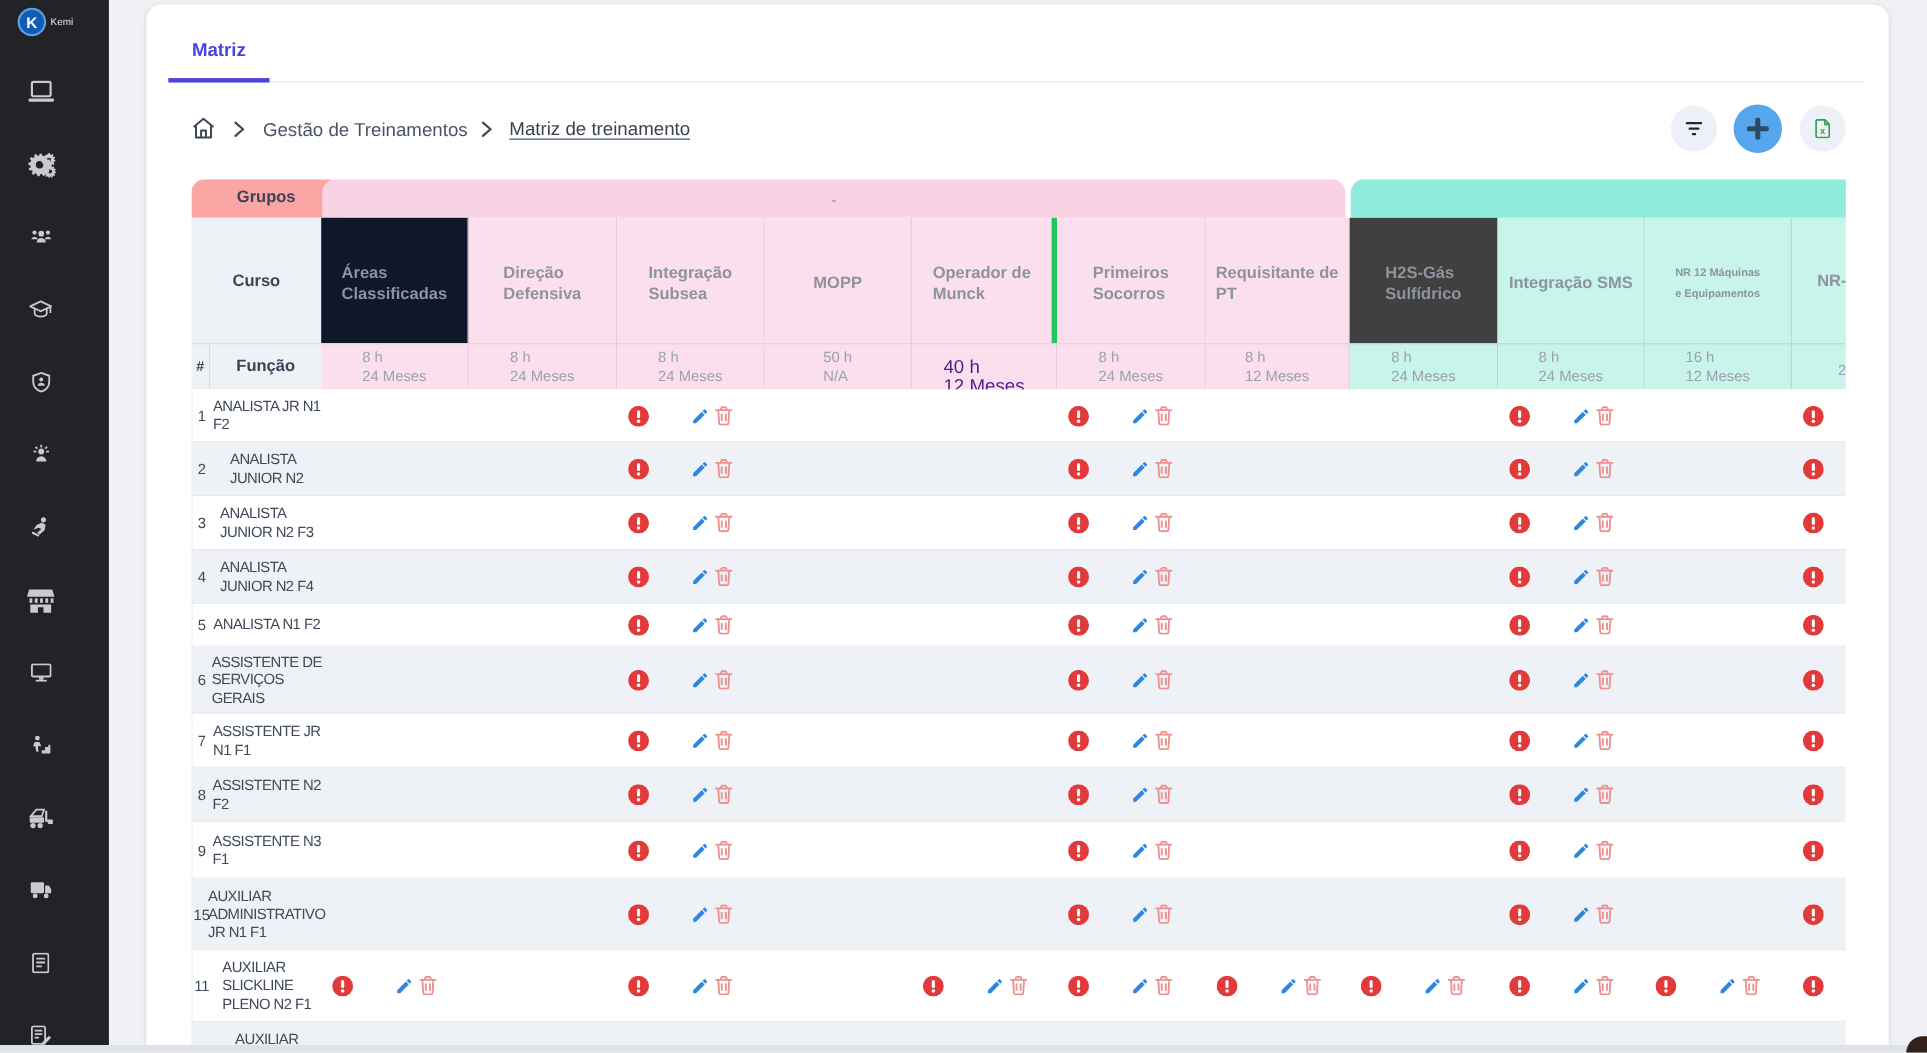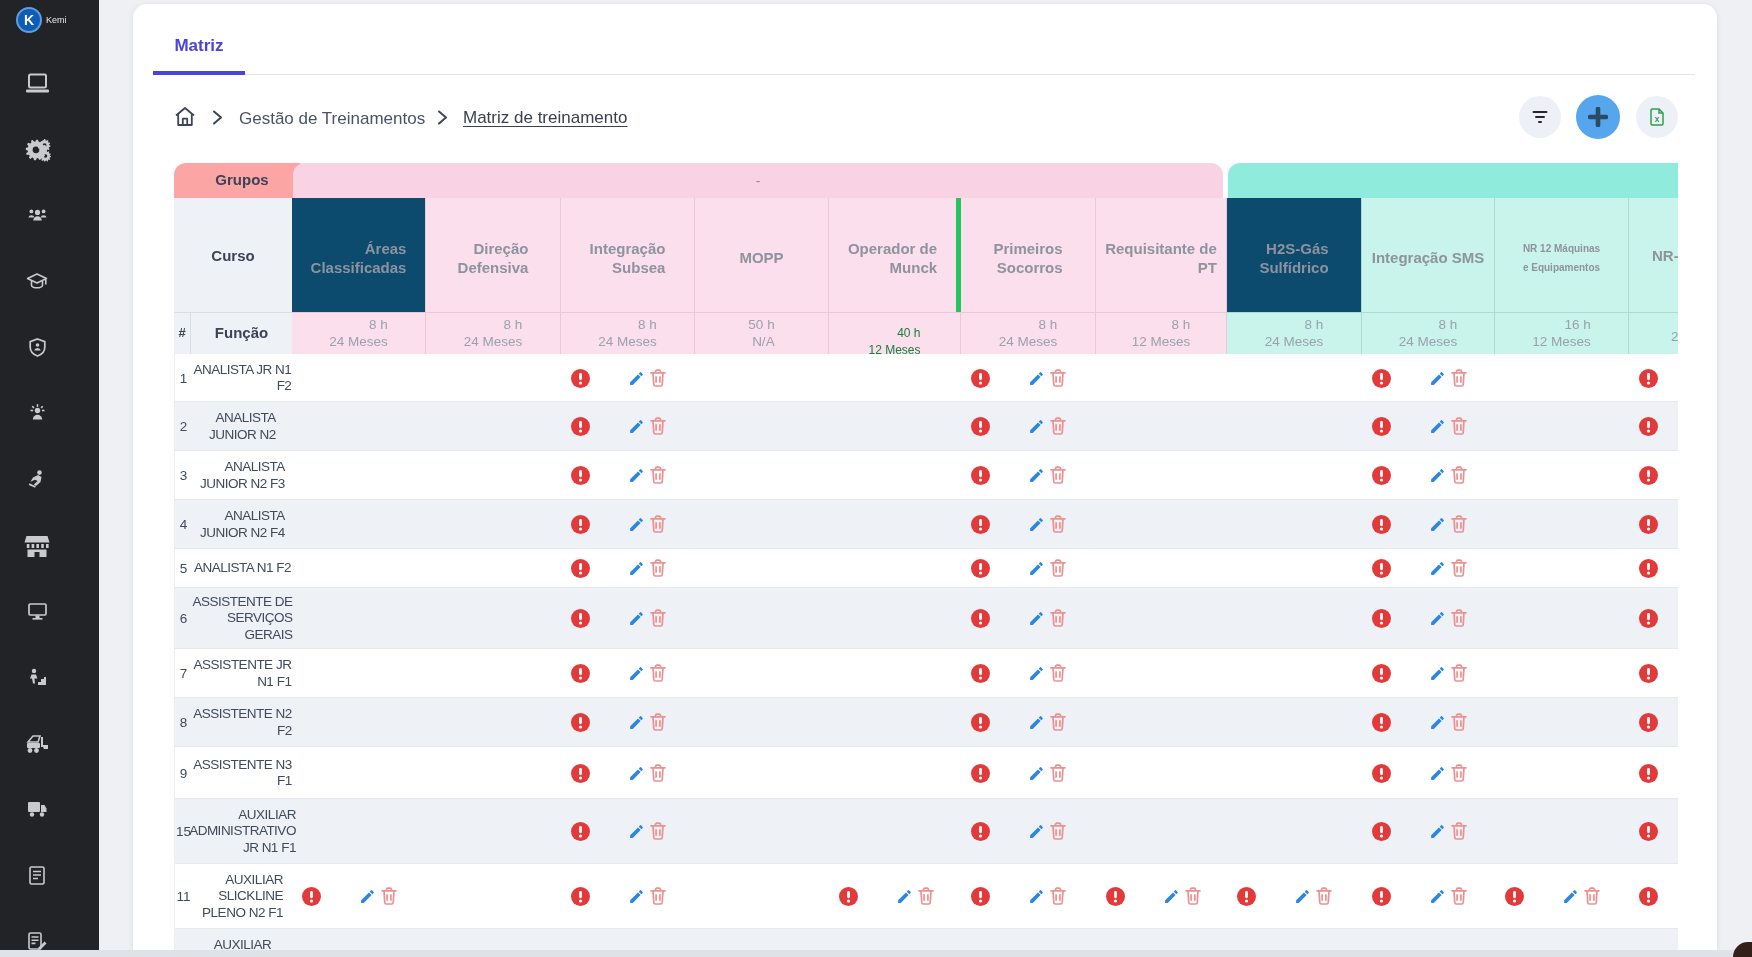--- a/index.html
+++ b/index.html
@@ -1,18 +1,18 @@
 <!DOCTYPE html>
 <html><head><meta charset="utf-8"><style>
 *{margin:0;padding:0;box-sizing:border-box}
 html,body{width:1752px;height:957px;overflow:hidden;background:#eef0f3;
 font-family:"Liberation Sans",sans-serif;position:relative}
 .abs{position:absolute}
 .ic{position:absolute}
-.cell-label{position:absolute;display:flex;align-items:center;justify-content:center;text-align:right}
+.cell-label{position:absolute;display:flex;align-items:center;justify-content:center;text-align:left}
 </style></head><body>
 <div class="abs" style="left:133px;top:4px;width:1584px;height:946px;background:#fff;border-radius:14px 14px 0 0;box-shadow:0 1px 5px rgba(40,50,70,.10)"></div>
 <div class="abs" style="left:0;top:0;width:99px;height:950px;background:#222327"></div>
 <div class="abs" style="left:16px;top:7px;width:26px;height:26px;border-radius:50%;background:#0d5cb6;border:2px solid #5f9ddb;color:#fff;font-weight:700;font-size:14px;display:flex;align-items:center;justify-content:center">K</div>
 <div class="abs" style="left:46px;top:15px;color:#e8e9ea;font-size:9px">Kemi</div>
 <div class="abs" style="left:23px;top:70px;width:28px;height:28px;display:flex;align-items:center;justify-content:center">
     <svg width="27" height="22" viewBox="0 0 27 22">
       <rect x="5" y="1.5" width="17" height="13" rx="1.5" fill="none" stroke="#c9cacd" stroke-width="2"></rect>
       <rect x="2" y="16.5" width="23" height="3" rx="1" fill="#c9cacd"></rect>
     </svg>
@@ -186,35 +186,35 @@
     </g>
     <text x="7" y="13.5" font-size="8.5" font-weight="bold" fill="#2ea04d" text-anchor="middle" font-family="Liberation Sans">x</text>
   </svg>
 <div class="abs" style="left:174px;top:163px;width:1504px;height:787px;overflow:hidden" id="tbl">
 <div class="abs" style="left:0;top:0;width:136px;height:35px;background:#fca5a5;border-radius:12px 12px 0 0;display:flex;align-items:center;justify-content:center;font-size:15px;font-weight:700;color:#3a4456;padding-bottom:2px">Grupos</div>
 <div class="abs" style="left:119px;top:0;width:930px;height:35px;background:#f9d3e3;border-radius:12px 12px 0 0;display:flex;align-items:center;justify-content:center;font-size:14px;color:#8d93a0">-</div>
 <div class="abs" style="left:1054px;top:0;width:451px;height:35px;background:#8fecdc;border-radius:12px 0 0 0"></div>
 <div class="cell-label" style="left:0;top:35px;width:118px;height:114px;background:#eef2f6;font-size:15px;font-weight:700;color:#3a4456">Curso</div>
 <div class="cell-label" style="left:0;top:149px;width:16px;height:42px;background:#eef2f6;border-top:1px solid #d8dde3;font-size:13px;font-weight:700;color:#3a4456;padding-bottom:3px">#</div>
 <div class="cell-label" style="left:16px;top:149px;width:102px;height:42px;background:#eef2f6;border-top:1px solid #d8dde3;border-left:1px solid #d8dde3;font-size:15px;font-weight:700;color:#3a4456;padding-bottom:3px">Função</div>
-<div class="cell-label" style="left:118px;top:35px;width:134px;height:114px;background:#0c4a6e;border-right:1px solid #e9c9d8;font-size:15px;font-weight:700;color:#8d939f;line-height:19px;padding-top:5px">Áreas<br>Classificadas</div>
+<div class="cell-label" style="left:118px;top:35px;width:134px;height:114px;background:#0f172a;border-right:1px solid #e9c9d8;font-size:15px;font-weight:700;color:#8d939f;line-height:19px;padding-top:5px">Áreas<br>Classificadas</div>
 <div class="cell-label" style="left:118px;top:149px;width:134px;height:42px;background:#fcdfec;border-right:1px solid #e9c9d8;border-top:1px solid #e9c9d8;font-size:13.5px;color:#9aa1ad;line-height:17px;padding-bottom:2px">8 h<br>24 Meses</div>
 <div class="cell-label" style="left:252px;top:35px;width:135px;height:114px;background:#fcdfec;border-right:1px solid #e9c9d8;font-size:15px;font-weight:700;color:#8d939f;line-height:19px;padding-top:5px">Direção<br>Defensiva</div>
 <div class="cell-label" style="left:252px;top:149px;width:135px;height:42px;background:#fcdfec;border-right:1px solid #e9c9d8;border-top:1px solid #e9c9d8;font-size:13.5px;color:#9aa1ad;line-height:17px;padding-bottom:2px">8 h<br>24 Meses</div>
 <div class="cell-label" style="left:387px;top:35px;width:134px;height:114px;background:#fcdfec;border-right:1px solid #e9c9d8;font-size:15px;font-weight:700;color:#8d939f;line-height:19px;padding-top:5px">Integração<br>Subsea</div>
 <div class="cell-label" style="left:387px;top:149px;width:134px;height:42px;background:#fcdfec;border-right:1px solid #e9c9d8;border-top:1px solid #e9c9d8;font-size:13.5px;color:#9aa1ad;line-height:17px;padding-bottom:2px">8 h<br>24 Meses</div>
 <div class="cell-label" style="left:521px;top:35px;width:134px;height:114px;background:#fcdfec;border-right:1px solid #e9c9d8;font-size:15px;font-weight:700;color:#8d939f;line-height:19px;padding-top:5px">MOPP</div>
 <div class="cell-label" style="left:521px;top:149px;width:134px;height:42px;background:#fcdfec;border-right:1px solid #e9c9d8;border-top:1px solid #e9c9d8;font-size:13.5px;color:#9aa1ad;line-height:17px;padding-bottom:2px">50 h<br>N/A</div>
 <div class="cell-label" style="left:655px;top:35px;width:132px;height:114px;background:#fcdfec;border-right:5px solid #22c55e;font-size:15px;font-weight:700;color:#8d939f;line-height:19px;padding-top:5px">Operador de<br>Munck</div>
-<div class="cell-label" style="left:655px;top:149px;width:132px;height:60px;background:#fcdfec;border-right:1px solid #e9c9d8;border-top:1px solid #e9c9d8;font-size:12px;color:#15803d;line-height:17px;padding-bottom:2px">40 h<br>12 Meses</div>
+<div class="cell-label" style="left:655px;top:149px;width:132px;height:60px;background:#fcdfec;border-right:1px solid #e9c9d8;border-top:1px solid #e9c9d8;font-size:17px;color:#4c1d95;line-height:17px;padding-bottom:2px">40 h<br>12 Meses</div>
 <div class="cell-label" style="left:787px;top:35px;width:135px;height:114px;background:#fcdfec;border-right:1px solid #e9c9d8;font-size:15px;font-weight:700;color:#8d939f;line-height:19px;padding-top:5px">Primeiros<br>Socorros</div>
 <div class="cell-label" style="left:787px;top:149px;width:135px;height:42px;background:#fcdfec;border-right:1px solid #e9c9d8;border-top:1px solid #e9c9d8;font-size:13.5px;color:#9aa1ad;line-height:17px;padding-bottom:2px">8 h<br>24 Meses</div>
 <div class="cell-label" style="left:922px;top:35px;width:131px;height:114px;background:#fcdfec;border-right:1px solid #e9c9d8;font-size:15px;font-weight:700;color:#8d939f;line-height:19px;padding-top:5px">Requisitante de<br>PT</div>
 <div class="cell-label" style="left:922px;top:149px;width:131px;height:42px;background:#fcdfec;border-right:1px solid #e9c9d8;border-top:1px solid #e9c9d8;font-size:13.5px;color:#9aa1ad;line-height:17px;padding-bottom:2px">8 h<br>12 Meses</div>
-<div class="cell-label" style="left:1053px;top:35px;width:135px;height:114px;background:#0c4a6e;border-right:1px solid #aedacf;font-size:15px;font-weight:700;color:#8d939f;line-height:19px;padding-top:5px">H2S-Gás<br>Sulfídrico</div>
+<div class="cell-label" style="left:1053px;top:35px;width:135px;height:114px;background:#404040;border-right:1px solid #aedacf;font-size:15px;font-weight:700;color:#8d939f;line-height:19px;padding-top:5px">H2S-Gás<br>Sulfídrico</div>
 <div class="cell-label" style="left:1053px;top:149px;width:135px;height:42px;background:#c9f4eb;border-right:1px solid #aedacf;border-top:1px solid #aedacf;font-size:13.5px;color:#9aa1ad;line-height:17px;padding-bottom:2px">8 h<br>24 Meses</div>
 <div class="cell-label" style="left:1188px;top:35px;width:133px;height:114px;background:#c9f4eb;border-right:1px solid #aedacf;font-size:15px;font-weight:700;color:#8d939f;line-height:19px;padding-top:5px">Integração SMS</div>
 <div class="cell-label" style="left:1188px;top:149px;width:133px;height:42px;background:#c9f4eb;border-right:1px solid #aedacf;border-top:1px solid #aedacf;font-size:13.5px;color:#9aa1ad;line-height:17px;padding-bottom:2px">8 h<br>24 Meses</div>
 <div class="cell-label" style="left:1321px;top:35px;width:134px;height:114px;background:#c9f4eb;border-right:1px solid #aedacf;font-size:10px;font-weight:700;color:#8d939f;line-height:19px;padding-top:5px">NR 12 Máquinas<br>e Equipamentos</div>
 <div class="cell-label" style="left:1321px;top:149px;width:134px;height:42px;background:#c9f4eb;border-right:1px solid #aedacf;border-top:1px solid #aedacf;font-size:13.5px;color:#9aa1ad;line-height:17px;padding-bottom:2px">16 h<br>12 Meses</div>
 <div class="abs" style="left:1455px;top:35px;width:134px;height:114px;background:#c9f4eb;border-right:1px solid #aedacf"></div>
 <div class="abs" style="left:1478px;top:84px;font-size:15px;font-weight:700;color:#8d939f;white-space:nowrap">NR-33</div>
 <div class="abs" style="left:1455px;top:149px;width:134px;height:42px;background:#c9f4eb;border-top:1px solid #aedacf"></div>
 <div class="abs" style="left:1497px;top:166px;font-size:13.5px;color:#9aa1ad;white-space:nowrap">24 Meses</div>
 <div class="abs" style="left:0;top:191px;width:1504px;height:48px;background:#ffffff;border-bottom:1px solid #e7e9ec;border-left:1px solid #ededef">

